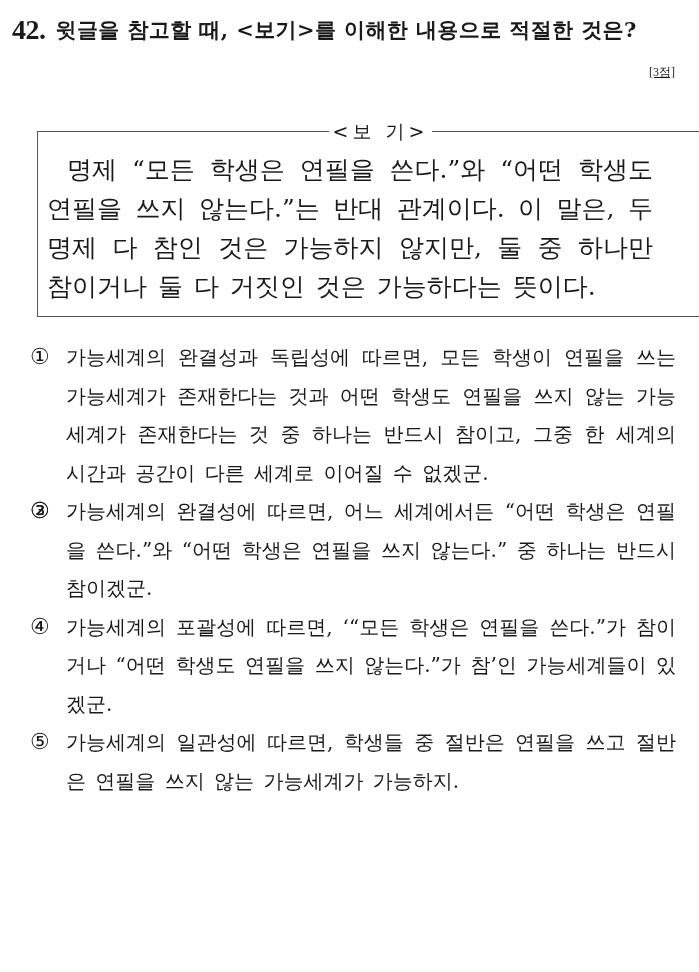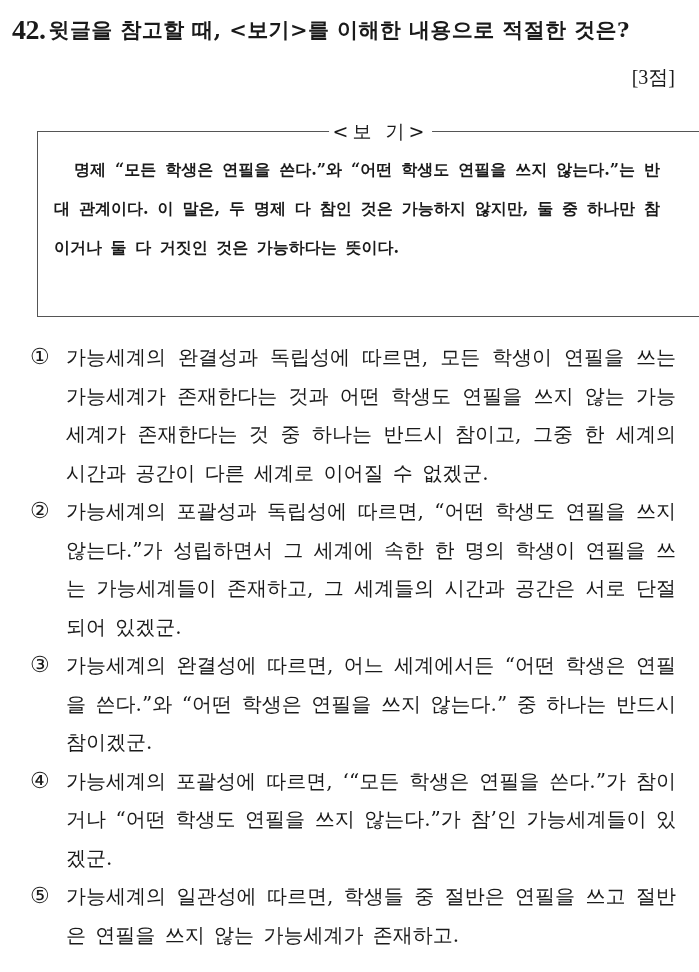--- a/index.html
+++ b/index.html
@@ -22,34 +22,35 @@
       width: 680px;
       height: 30px;
       white-space: nowrap;
     }
     .q-number {
       font-family: "Liberation Serif", "DejaVu Serif", serif;
       font-weight: bold;
       font-size: 28px;
       letter-spacing: -0.5px;
       vertical-align: middle;
-      margin-right: 3px;
+      margin-right: 10px;
     }
     .q-text {
       font-size: 21px;
       letter-spacing: 0.4px;
       vertical-align: middle;
       font-weight: bold;
     }
     .q-points {
       position: absolute;
       right: 24px;
       top: 64px;
-      font-size: 20px;
+      font-size: 12px;
       font-family: "Liberation Serif", "DejaVu Serif", serif;
+      text-decoration: underline;
     }
     .bogi-box {
       position: absolute;
       left: 37px;
       top: 131px;
       width: 687px;
       height: 186px;
       border: 1.5px solid #555;
       box-sizing: border-box;
     }
@@ -60,30 +61,29 @@
       transform: translateX(-50%);
       background: #fff;
       padding: 0 4px;
       font-size: 19px;
       letter-spacing: 4px;
       white-space: nowrap;
       line-height: 26px;
     }
     .bogi-body {
       position: absolute;
-      left: 16px;
+      left: 9px;
       top: 18px;
       width: 606px;
-      font-size: 16px;
+      font-size: 25px;
       line-height: 39px;
       text-align: justify;
       text-align-last: left;
       text-indent: 20px;
       word-spacing: 3px;
-      font-weight: bold;
     }
     .options {
       position: absolute;
       left: 24px;
       top: 338px;
       width: 652px;
     }
     .option {
       position: relative;
       font-size: 20px;
@@ -116,27 +116,26 @@
   <div class="bogi-body">명제 “모든 학생은 연필을 쓴다.”와 “어떤 학생도 연필을 쓰지 않는다.”는 반대 관계이다. 이 말은, 두 명제 다 참인 것은 가능하지 않지만, 둘 중 하나만 참이거나 둘 다 거짓인 것은 가능하다는 뜻이다.</div>
 </div>
 
 <div class="options">
   <div class="option">
     <span class="option-marker">①</span>
     <span class="option-text">가능세계의 완결성과 독립성에 따르면, 모든 학생이 연필을 쓰는 가능세계가 존재한다는 것과 어떤 학생도 연필을 쓰지 않는 가능세계가 존재한다는 것 중 하나는 반드시 참이고, 그중 한 세계의 시간과 공간이 다른 세계로 이어질 수 없겠군.</span>
   </div>
   <div class="option">
     <span class="option-marker">②</span>
-    <span class="option-text">가능세계의 포괄성과 독립성에 따르면, “어떤 학생도 연필을 쓰지 않는다.”가 성립하면서 그 세계에 속한 한 명의 학생이 연필을 쓰는 가능세계들이 존재하고, 그 세계들의 시간과 공간은 서로 단절되어 있겠군.</span>
   </div>
   <div class="option">
     <span class="option-marker">③</span>
     <span class="option-text">가능세계의 완결성에 따르면, 어느 세계에서든 “어떤 학생은 연필을 쓴다.”와 “어떤 학생은 연필을 쓰지 않는다.” 중 하나는 반드시 참이겠군.</span>
   </div>
   <div class="option">
     <span class="option-marker">④</span>
     <span class="option-text">가능세계의 포괄성에 따르면, ‘“모든 학생은 연필을 쓴다.”가 참이거나 “어떤 학생도 연필을 쓰지 않는다.”가 참’인 가능세계들이 있겠군.</span>
   </div>
   <div class="option">
     <span class="option-marker">⑤</span>
-    <span class="option-text">가능세계의 일관성에 따르면, 학생들 중 절반은 연필을 쓰고 절반은 연필을 쓰지 않는 가능세계가 존재하고.</span>
+    <span class="option-text">가능세계의 일관성에 따르면, 학생들 중 절반은 연필을 쓰고 절반은 연필을 쓰지 않는 가능세계가 가능하지.</span>
   </div>
 </div>
 
 </body></html>

